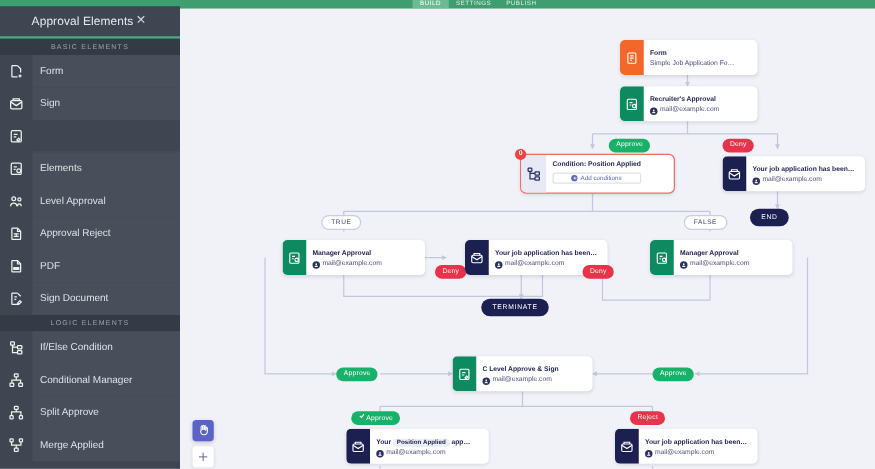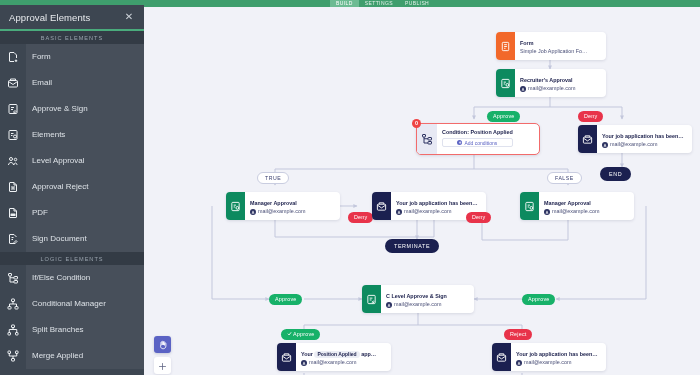--- a/index.html
+++ b/index.html
@@ -23,21 +23,21 @@
   .topbar .tab.active { background: #6cbb92; opacity: 1; }
   .topbar .spacer-l { width: 330px; }
 
   
   .sidebar {
     position: absolute; left: 0; top: 5px; width: 144px; height: 370px;
     background: #3d4651; z-index: 20; overflow: hidden;
     border-bottom: 2px solid #3d4651;
   }
   .sb-head {
-    height: 26px; display: flex; align-items: center; justify-content: space-between;
+    height: 26px; display: flex; align-items: center; justify-content: center;
     padding: 0 9px; border-bottom: 2px solid #4aab7c;
   }
   .sb-title { font-size: 9.5px; color: #e8ebee; font-weight: 400; letter-spacing: .1px; }
   .sb-close { font-size: 10px; color: #cdd3d9; cursor: pointer; line-height: 1;
     width: 12px; text-align: center; }
   .sb-section {
     height: 13px; background: #333b45; color: #9aa4ae; font-size: 5.6px;
     letter-spacing: 1px; display: flex; align-items: center; justify-content: center;
     text-transform: uppercase;
   }
@@ -186,31 +186,30 @@
       <span class="sb-lbl">Form</span>
     </div>
     <div class="sb-item">
       <span class="sb-ico">
         <svg viewBox="0 0 24 24" fill="none" stroke="currentColor" stroke-width="2">
             <rect x="3" y="7" width="18" height="13" rx="2"></rect>
             <path d="M3 9l9 6 9-6"></path>
             <path d="M7 7V4h10v3"></path>
           </svg>
       </span>
-      <span class="sb-lbl">Email</span>
+      <span class="sb-lbl">Sign</span>
     </div>
     <div class="sb-item">
       <span class="sb-ico">
         <svg viewBox="0 0 24 24" fill="none" stroke="currentColor" stroke-width="2">
             <rect x="4" y="3" width="16" height="18" rx="2"></rect>
             <path d="M8 9h6M8 13h4"></path>
             <path d="M13 18l3-3 2 2-3 3z"></path>
           </svg>
       </span>
-      <span class="sb-lbl">Approve &amp; Sign</span>
     </div>
     <div class="sb-item">
       <span class="sb-ico">
         <svg viewBox="0 0 24 24" fill="none" stroke="currentColor" stroke-width="2">
             <rect x="4" y="3" width="16" height="18" rx="2"></rect>
             <path d="M8 9h5M8 13h3"></path>
             <circle cx="16" cy="15" r="3"></circle>
           </svg>
       </span>
       <span class="sb-lbl">Elements</span>
@@ -284,21 +283,21 @@
     </div>
     <div class="sb-item">
       <span class="sb-ico">
         <svg viewBox="0 0 24 24" fill="none" stroke="currentColor" stroke-width="2">
             <rect x="9" y="2" width="6" height="5" rx="1"></rect>
             <rect x="2" y="17" width="5" height="5" rx="1"></rect>
             <rect x="17" y="17" width="5" height="5" rx="1"></rect>
             <path d="M12 7v4M4.5 17v-6h15v6"></path>
           </svg>
       </span>
-      <span class="sb-lbl">Split Branches</span>
+      <span class="sb-lbl">Split Approve</span>
     </div>
     <div class="sb-item">
       <span class="sb-ico">
         <svg viewBox="0 0 24 24" fill="none" stroke="currentColor" stroke-width="2">
             <rect x="2" y="2" width="5" height="5" rx="1"></rect>
             <rect x="17" y="2" width="5" height="5" rx="1"></rect>
             <rect x="9" y="17" width="6" height="5" rx="1"></rect>
             <path d="M4.5 7v5h15V7M12 12v5"></path>
           </svg>
       </span>

